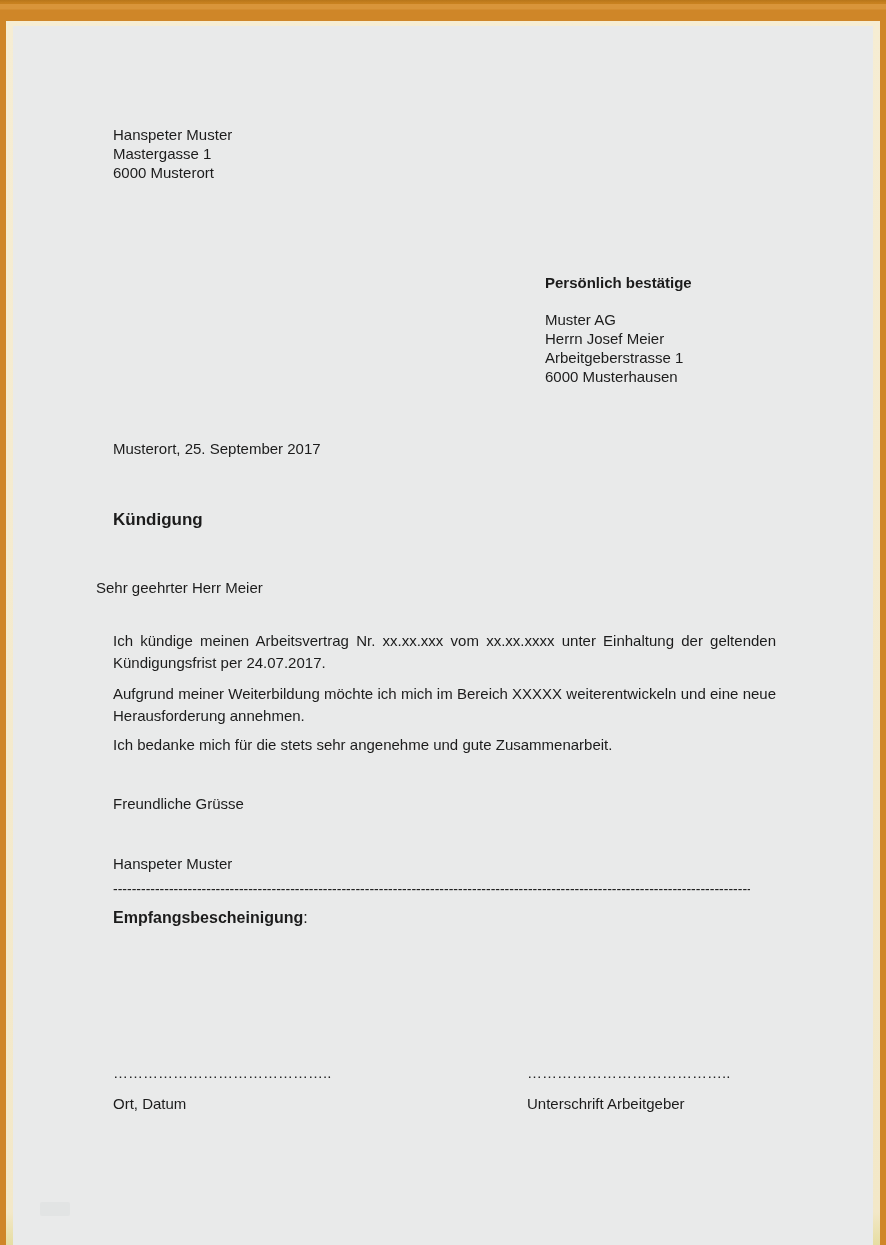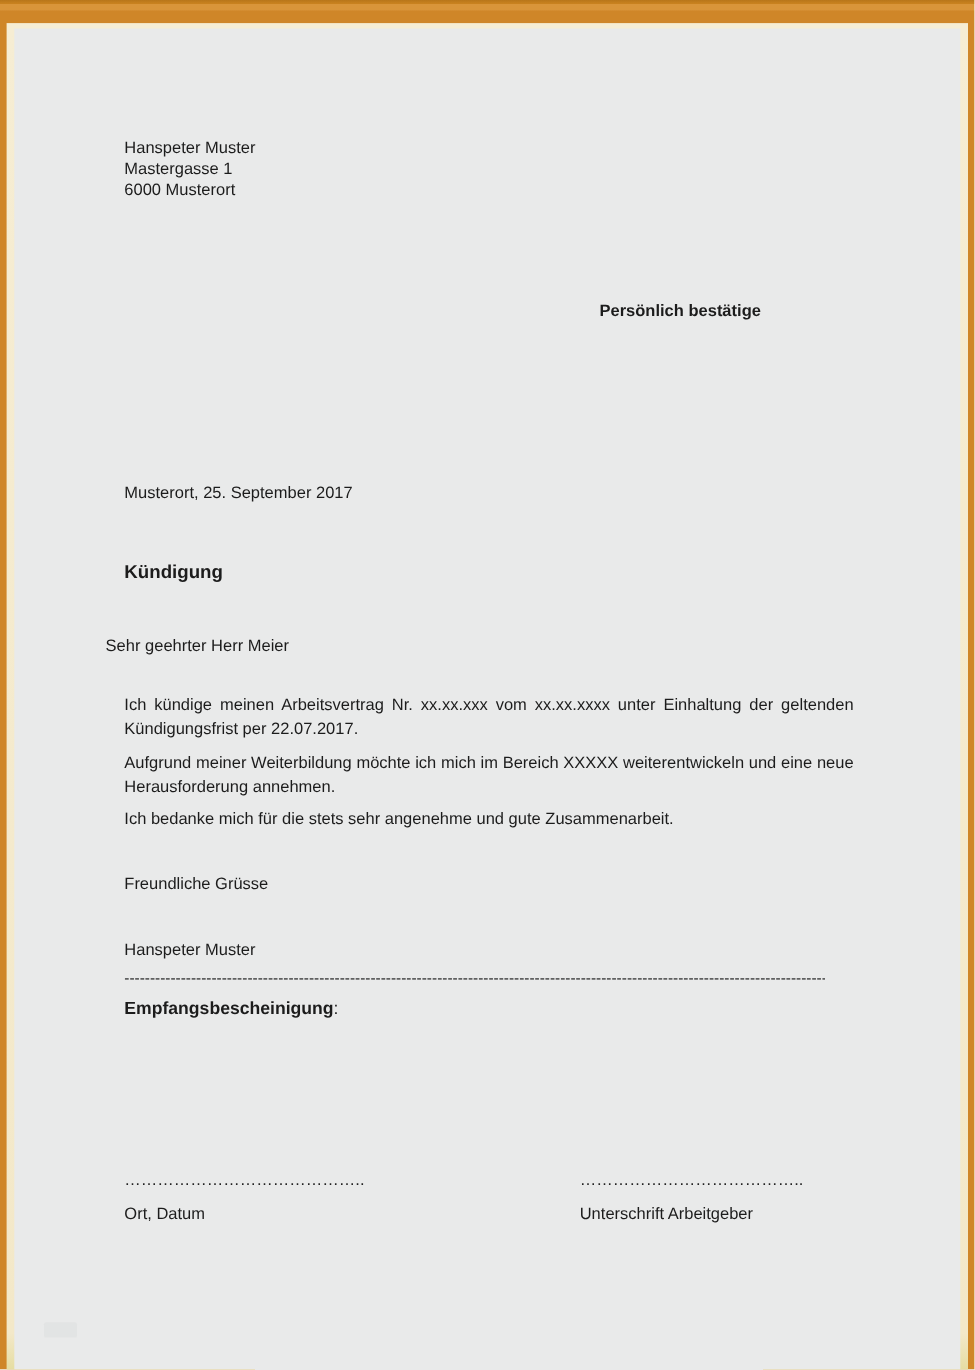--- a/index.html
+++ b/index.html
@@ -68,28 +68,34 @@
     <div class="sheet">
 
       <div class="abs addr sender">
         <div>Hanspeter Muster</div>
         <div>Mastergasse 1</div>
         <div>6000 Musterort</div>
       </div>
 
       <div class="abs delivery-note">Persönlich bestätige</div>
 
+      <div class="abs addr recipient">
+        <div>Muster AG</div>
+        <div>Herrn Josef Meier</div>
+        <div>Arbeitgeberstrasse 1</div>
+        <div>6000 Musterhausen</div>
+      </div>
 
       <div class="abs dateline">Musterort, 25. September 2017</div>
 
       <div class="abs subject">Kündigung</div>
 
       <div class="abs salutation">Sehr geehrter Herr Meier</div>
 
-      <div class="abs para para1">Ich kündige meinen Arbeitsvertrag Nr. xx.xx.xxx vom xx.xx.xxxx unter Einhaltung der geltenden Kündigungsfrist per 22.07.2017.</div>
+      <div class="abs para para1">Ich kündige meinen Arbeitsvertrag Nr. xx.xx.xxx vom xx.xx.xxxx unter Einhaltung der geltenden Kündigungsfrist per 24.07.2017.</div>
       <div class="abs para para2">Aufgrund meiner Weiterbildung möchte ich mich im Bereich XXXXX weiterentwickeln und eine neue Herausforderung annehmen.</div>
       <div class="abs para para3">Ich bedanke mich für die stets sehr angenehme und gute Zusammenarbeit.</div>
 
       <div class="abs closing">Freundliche Grüsse</div>
 
       <div class="abs sig-name">Hanspeter Muster</div>
 
       <div class="abs dash-sep">--------------------------------------------------------------------------------------------------------------------------------------------------------</div>
 
       <div class="abs receipt-heading"><span class="word">Empfangsbescheinigung</span><span>:</span></div>

